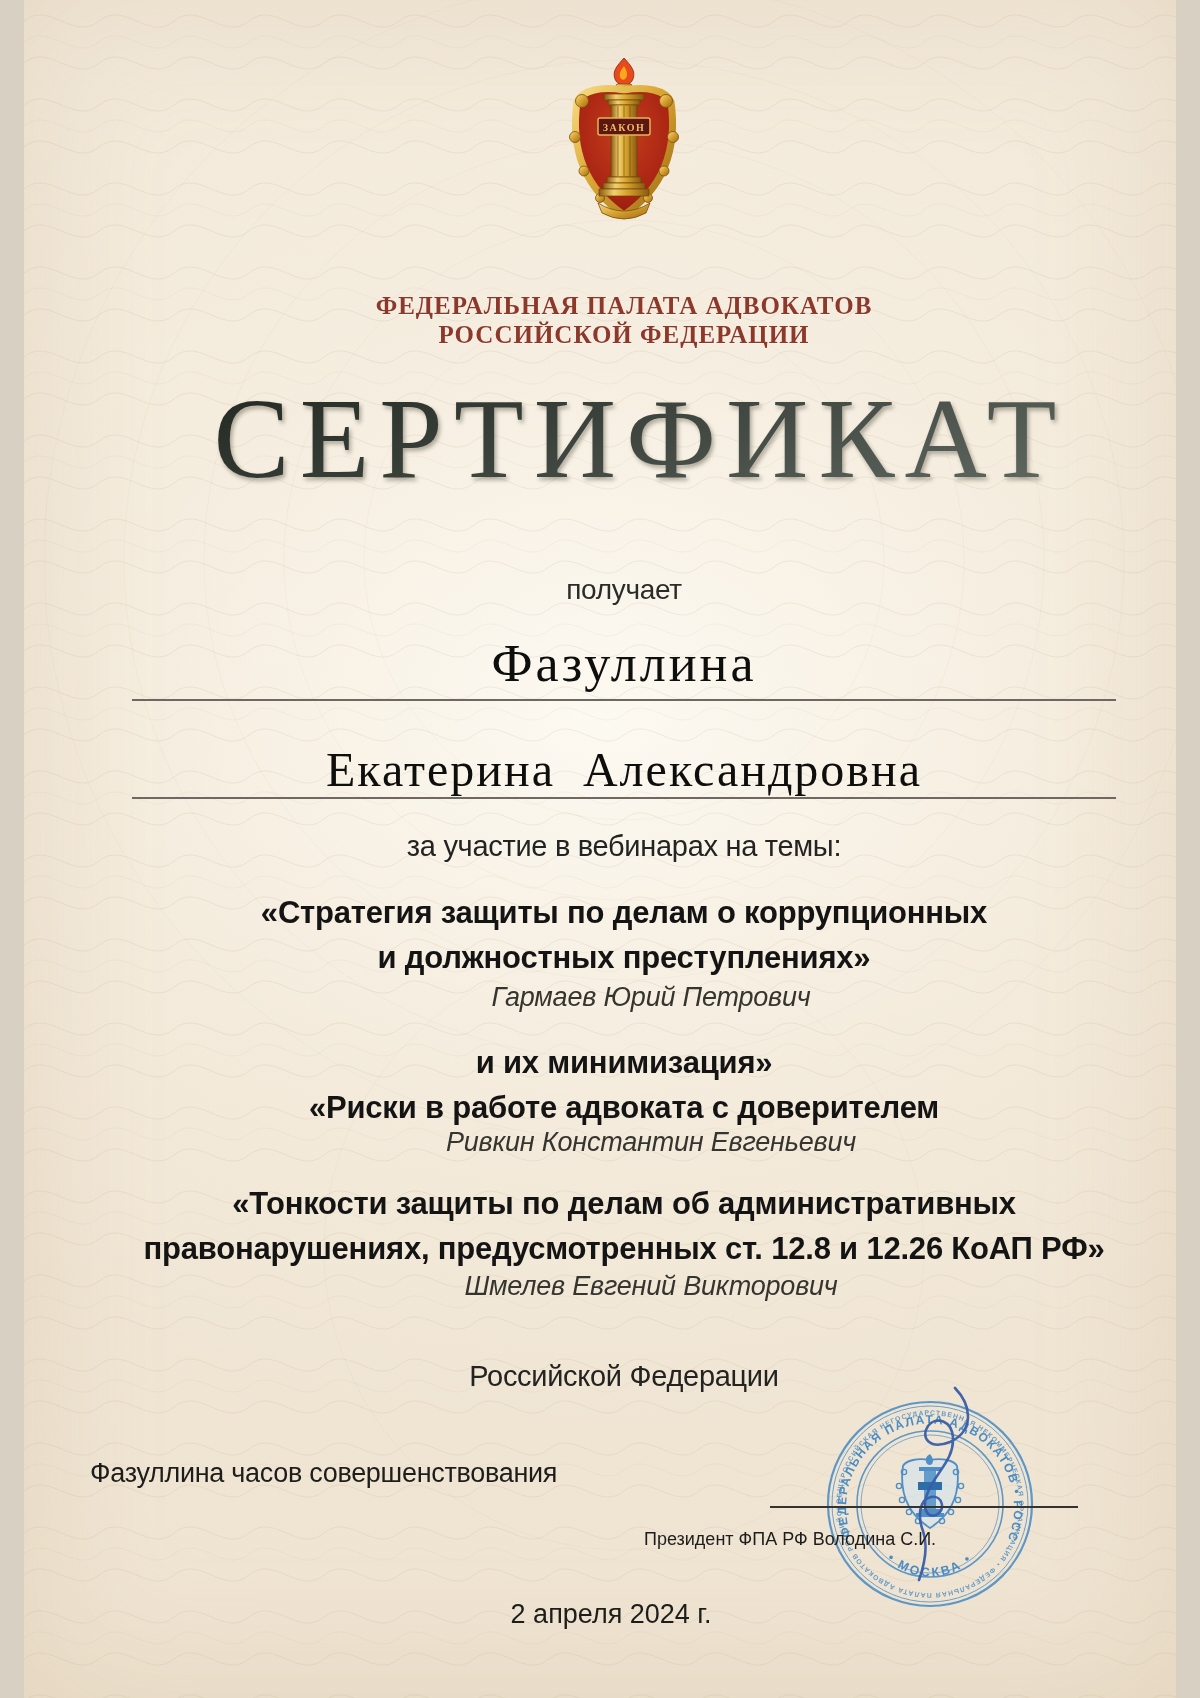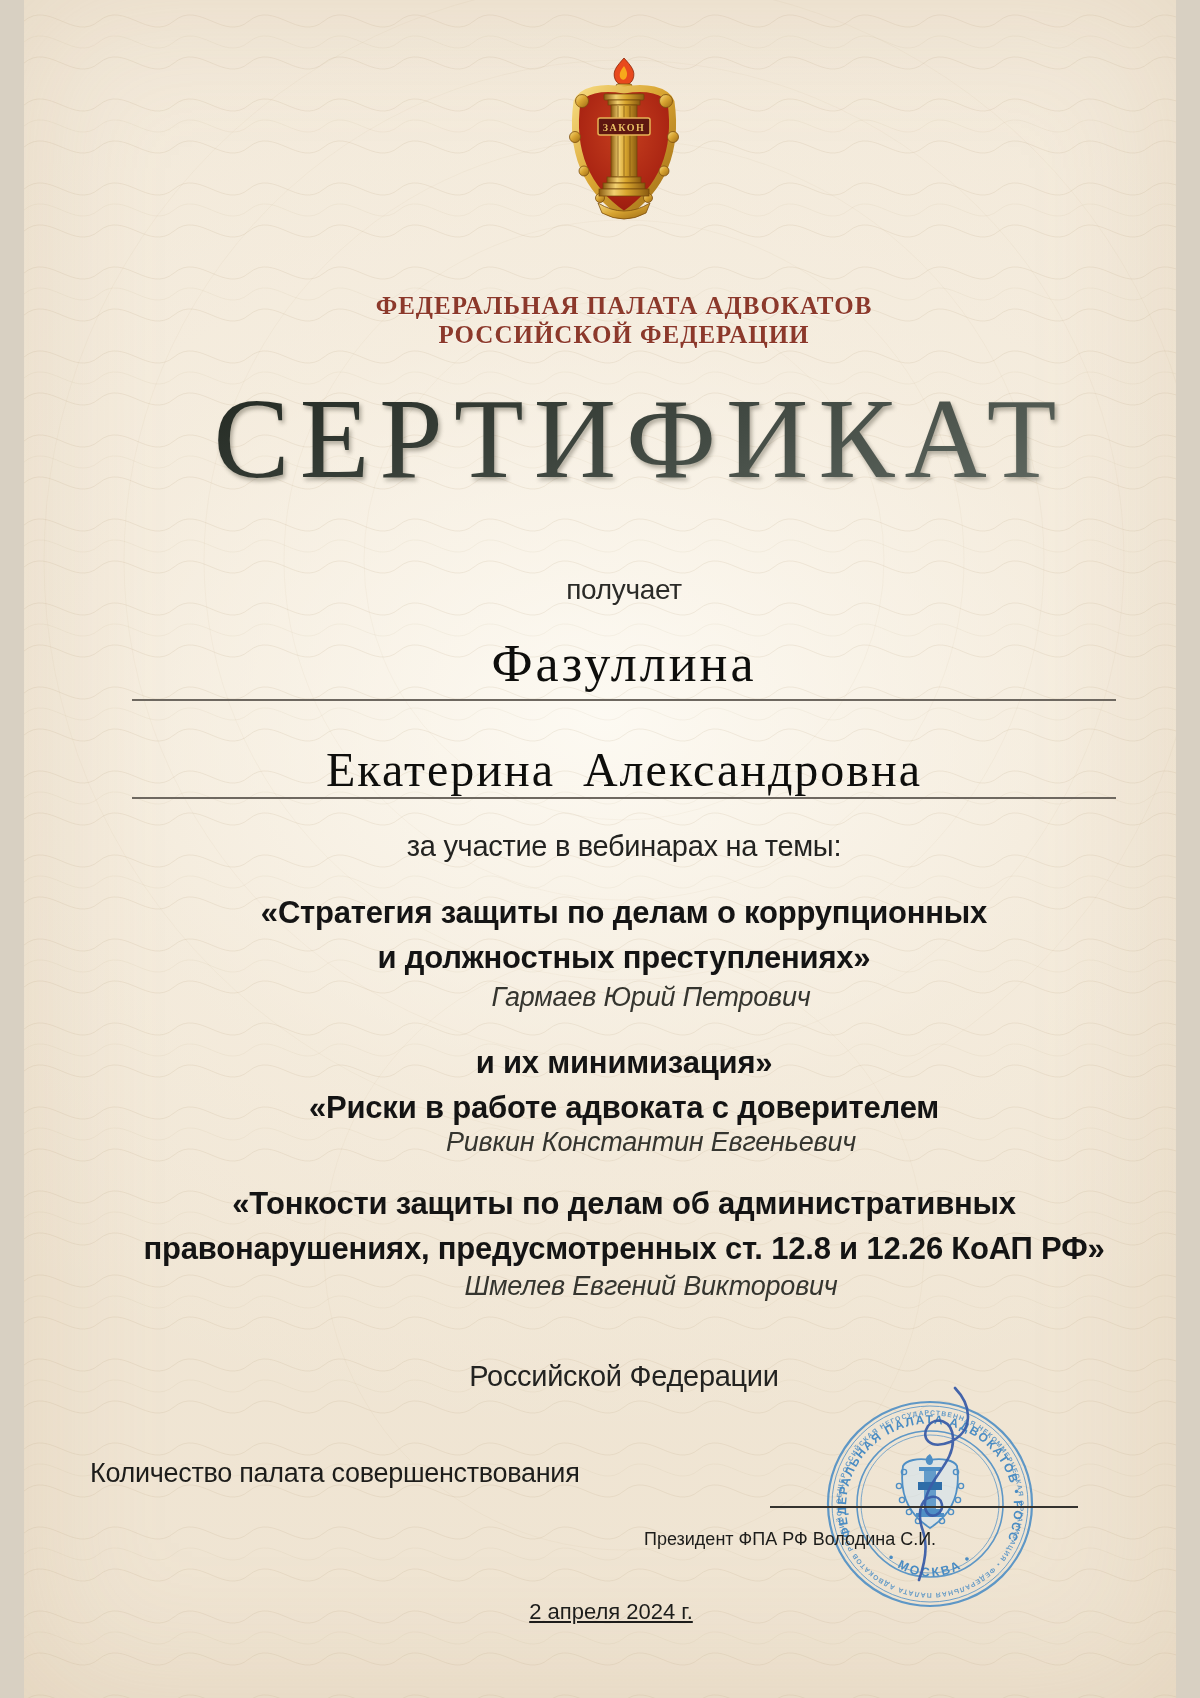--- a/index.html
+++ b/index.html
@@ -29,21 +29,21 @@
   .last-name{top:634px;font-family:"Liberation Serif", serif;font-size:52px;letter-spacing:3px;color:#0e0e0c;}
   .first-middle{top:742px;font-family:"Liberation Serif", serif;font-size:48px;letter-spacing:2px;color:#0e0e0c;white-space:pre;}
   .name-line{height:2px;background:#6e6860;left:108px;width:984px;}
   .lead{top:830px;font-size:29px;color:#232321;letter-spacing:-.3px;}
   .webinar{font-weight:700;font-size:31px;line-height:45px;color:#141414;letter-spacing:-.2px;}
   .speaker{font-style:italic;font-size:27px;color:#35352f;letter-spacing:-.2px;margin-left:27px;}
   .organizer{top:1356px;font-size:29px;line-height:40px;color:#232321;letter-spacing:-.3px;}
   .hours{top:1456px;left:66px;width:560px;text-align:left;font-size:27px;line-height:35px;color:#1d1d1b;letter-spacing:-.3px;}
   .sig-line{top:1506px;left:746px;width:308px;height:2px;background:#34332f;z-index:4;}
   .sig-caption{top:1529px;left:620px;width:560px;font-size:18px;color:#1d1d1b;z-index:5;}
-  .date{top:1599px;left:287px;width:600px;text-align:center;font-size:22px;color:#1d1d1b;text-decoration:underline;}
+  .date{top:1599px;left:287px;width:600px;text-align:center;font-size:27px;color:#1d1d1b;}
   .seal{z-index:3;}
 </style>
 </head>
 <body>
 
 <div class="page">
 
   <svg class="guilloche" width="1200" height="1698" aria-hidden="true">
     <defs>
       <pattern id="gw" width="150" height="84" patternUnits="userSpaceOnUse">
@@ -149,21 +149,21 @@
       <div>«Тонкости защиты по делам об административных</div>
       <div>правонарушениях, предусмотренных ст. 12.8 и 12.26 КоАП РФ»</div>
     </div>
     <div class="ctr speaker" style="top:1271px">Шмелев Евгений Викторович</div>
 
     <div class="ctr organizer">
       <div>Российской Федерации</div>
     </div>
 
     <div class="abs hours">
-      <div>Количество палата совершенствования</div>
+      <div>Фазуллина часов совершенствования</div>
     </div>
 
     <svg class="abs seal" style="left:800px;top:1398px;width:212px;height:212px;overflow:visible" viewBox="0 0 212 212">
       <g stroke="#4f8fc5" fill="none" opacity="0.9">
         <circle cx="106" cy="106" r="102" stroke-width="2.2"></circle>
         <circle cx="106" cy="106" r="98" stroke-width="0.9"></circle>
         <circle cx="106" cy="106" r="73" stroke-width="1.6"></circle>
         <circle cx="106" cy="106" r="69" stroke-width="0.8"></circle>
       </g>
       <defs>

